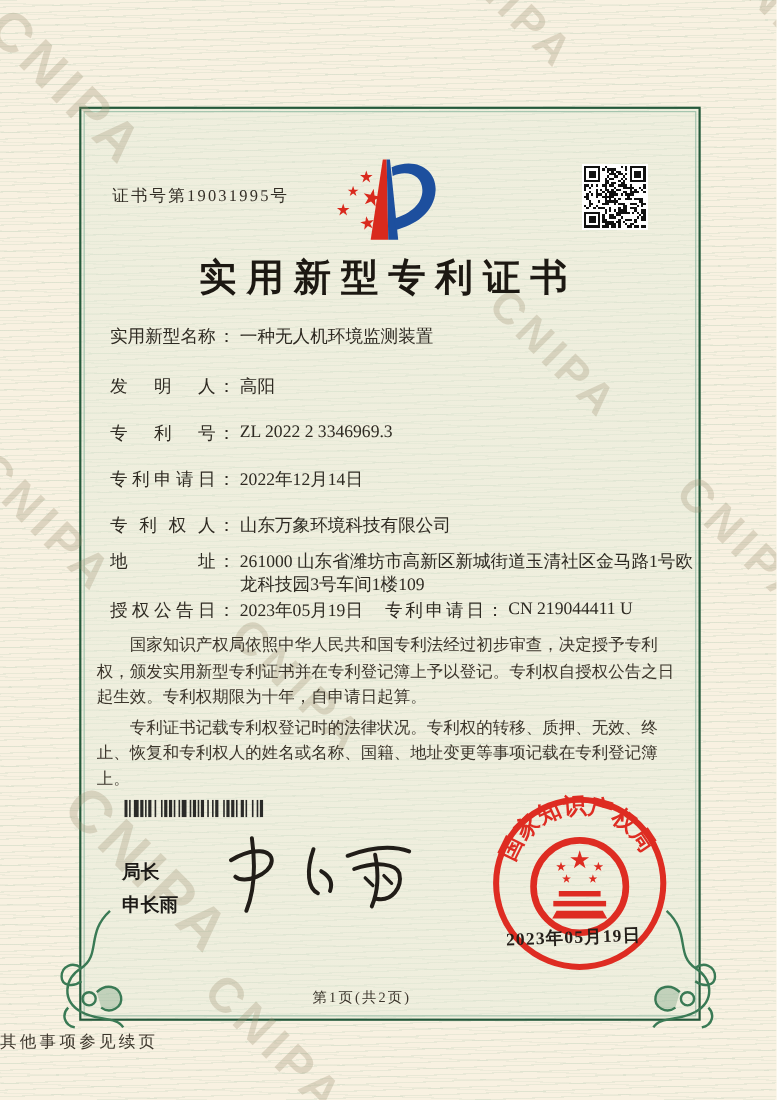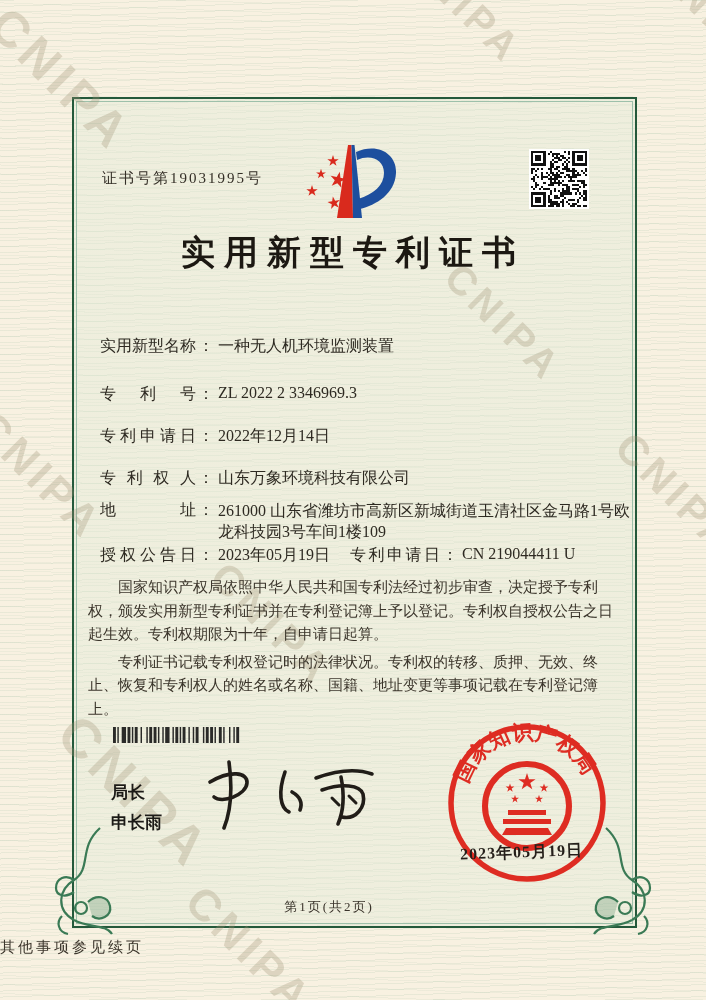--- a/index.html
+++ b/index.html
@@ -336,22 +336,25 @@
           <rect x="22" y="2" width="5" height="5" fill="#fff"></rect>
           <rect x="23" y="3" width="3" height="3" fill="#111"></rect>
           <rect x="1" y="21" width="7" height="7" fill="#111"></rect>
           <rect x="2" y="22" width="5" height="5" fill="#fff"></rect>
           <rect x="3" y="23" width="3" height="3" fill="#111"></rect>
         </svg>
     </div>
 
     <div class="abs title">实用新型专利证书</div>
 
-    <div class="abs row" style="top:296px;margin-top:40px;">
+    <div class="abs row" style="top:296px;">
       <span class="lbl">实用新型名称</span><span class="colon">：</span><span class="val">一种无人机环境监测装置</span>
+    </div>
+    <div class="abs row" style="top:341px;">
+      <span class="lbl">发明人</span><span class="colon">：</span><span class="val">高阳</span>
     </div>
     <div class="abs row" style="top:384px;">
       <span class="lbl">专利号</span><span class="colon">：</span><span class="val">ZL 2022 2 3346969.3</span>
     </div>
     <div class="abs row" style="top:426px;">
       <span class="lbl">专利申请日</span><span class="colon">：</span><span class="val">2022年12月14日</span>
     </div>
     <div class="abs row" style="top:468px;">
       <span class="lbl">专利权人</span><span class="colon">：</span><span class="val">山东万象环境科技有限公司</span>
     </div>

